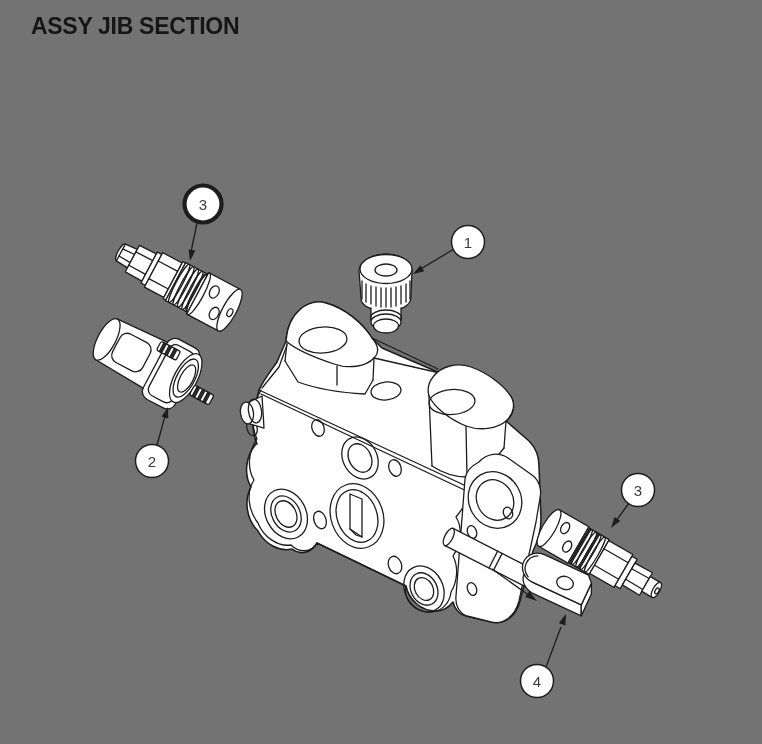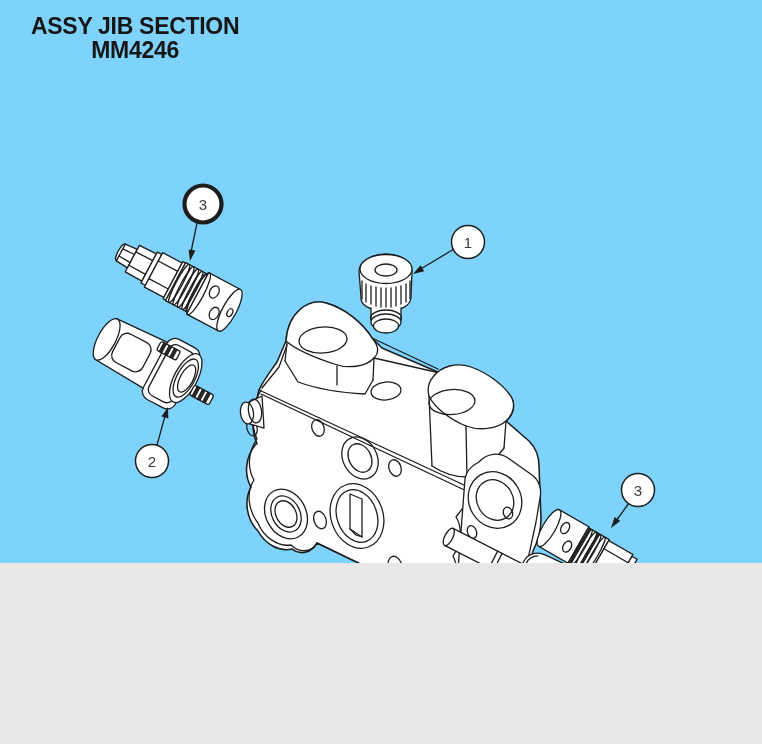--- a/index.html
+++ b/index.html
@@ -1,22 +1,21 @@
 <!DOCTYPE html>
 <html><head>
 <meta charset="utf-8">
 <style>
   html,body{margin:0;padding:0;background:#e8e8e8;}
   .canvas{
     position:relative;
-    width:762px;height:563px;
-    background:#7dd3fc;
+    width:762px;height:744px;
+    background:#737373;
     overflow:hidden;
     font-family:"Liberation Sans", sans-serif;
-    text-align:center;
   }
   .title-block{
     position:absolute;left:31px;top:14px;
     color:#161616;
     font-weight:bold;
     font-size:23px;
     line-height:24px;
     letter-spacing:-0.3px;
     white-space:nowrap;
   }
@@ -30,21 +29,20 @@
   .callout-num{fill:#3a3a3a;font-size:15px;font-family:"Liberation Sans",sans-serif;text-anchor:middle;}
   .leader{stroke:#1d1d1d;stroke-width:1.3;fill:none;}
 </style>
 </head>
 <body>
 
 <div class="canvas">
 
   <div class="title-block">
     <div>ASSY JIB SECTION</div>
-    <div>MM4246</div>
   </div>
 
   <svg class="diagram" width="762" height="744" viewBox="0 0 762 744">
 
     <g transform="translate(120,252) rotate(28)">
       <ellipse class="fw" cx="1" cy="0" rx="3" ry="9.5"></ellipse>
       <path class="fw" d="M1,-9.5 L14,-10.5 L14,10.5 L1,9.5 Z"></path>
       <path class="ln" d="M1,-4 L14,-4.6 M1,4 L14,4.6"></path>
       <path class="fw" d="M14,-15 L33,-15.5 L33,15.5 L14,15 Z"></path>
       <path class="ln" d="M14,-7.5 L33,-7.8 M14,7.5 L33,7.8"></path>

